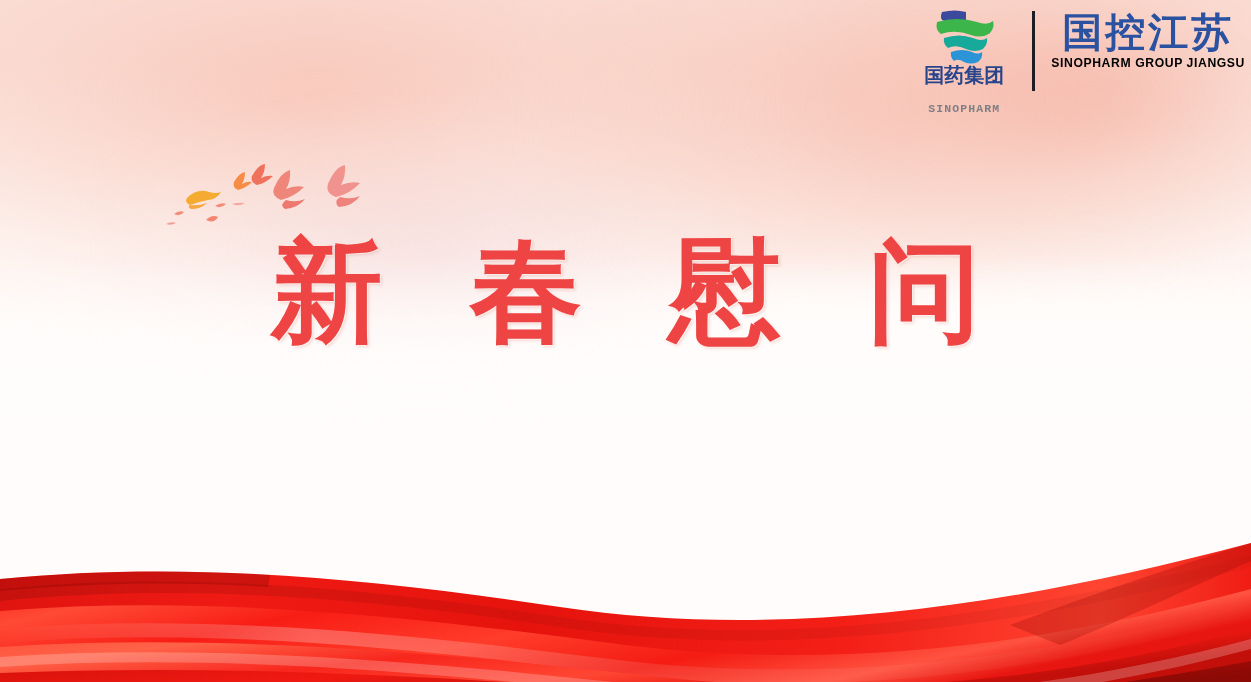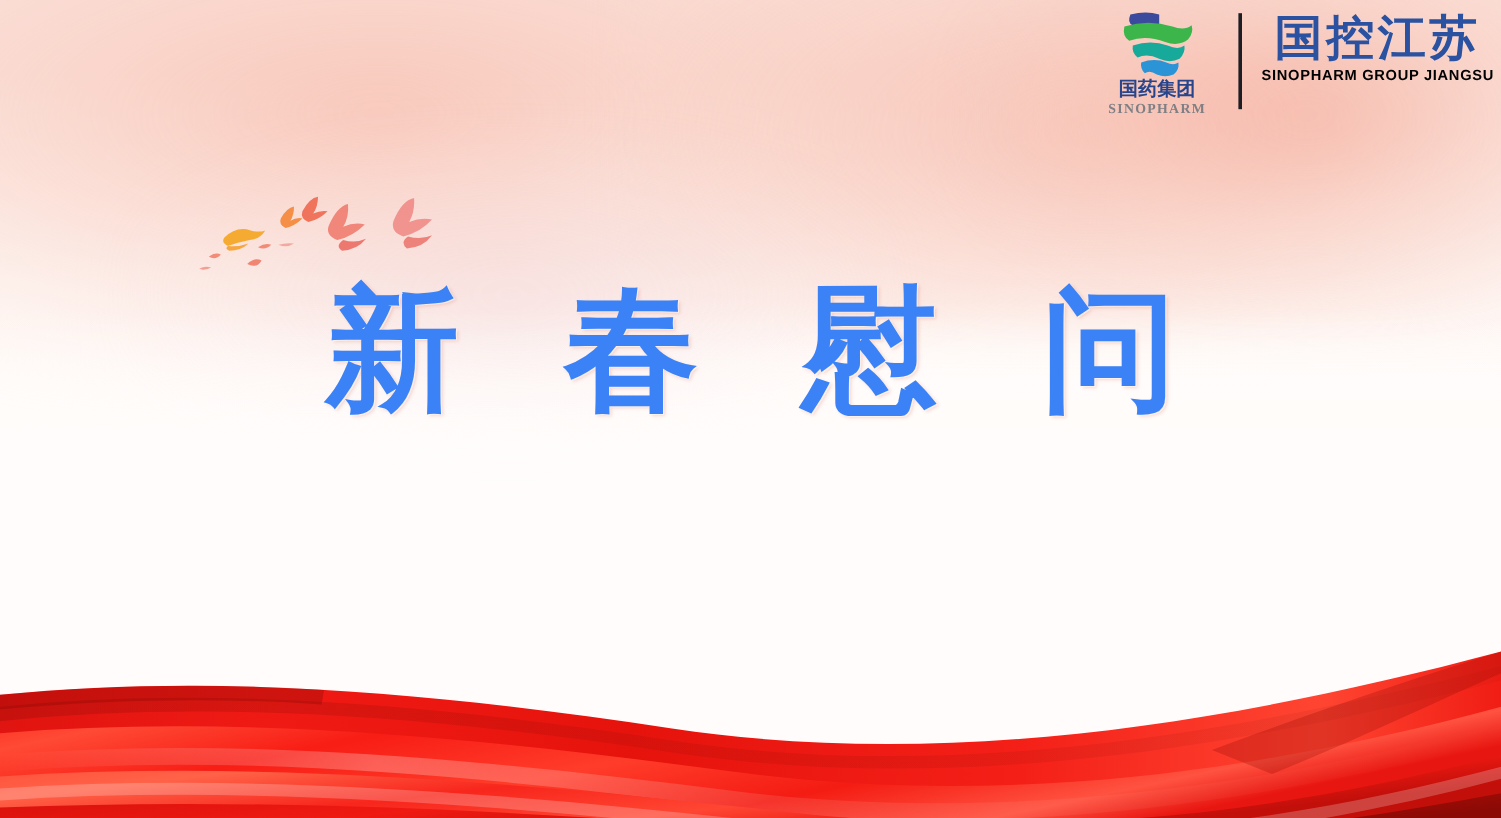--- a/index.html
+++ b/index.html
@@ -115,35 +115,35 @@
     width: 104px;
   }
   .logo-mark {
     width: 78px;
     height: 58px;
     display: block;
   }
   .logo-cn {
     font-family: Liberation Mono, monospace;
     font-weight: 700;
-    font-size: 16px;
+    font-size: 20px;
     line-height: 1;
     letter-spacing: 0px;
     color: #28458c;
     margin-top: 1px;
     white-space: nowrap;
   }
   .logo-en {
-    font-family: Liberation Serif, serif;
+    font-family: Liberation Mono, monospace;
     font-weight: 700;
     font-size: 11.5px;
     line-height: 1;
     letter-spacing: 1.1px;
     color: #7f7f84;
-    margin-top: 3px;
+    margin-top: 16px;
     white-space: nowrap;
   }
   .logo-divider {
     width: 3px;
     height: 80px;
     background: #1d1d24;
     margin: 3px 16px 0 4px;
     flex: none;
   }
   .logo-jiangsu {
@@ -193,21 +193,21 @@
     z-index: 30;
   }
   .headline-text {
     display: inline-block;
     font-family: "Liberation Sans", sans-serif;
     font-weight: 700;
     font-size: 112px;
     line-height: 1.08;
     letter-spacing: 28px;
     text-indent: 28px;
-    color: #3b82f6;
+    color: #ef4444;
     text-shadow:
        1px 1px 0 rgba(255,255,255,0.55),
        2px 2px 3px rgba(190,60,40,0.18);
     white-space: nowrap;
     text-align: center;
   }
 
   
   .ribbon {
     position: absolute;

